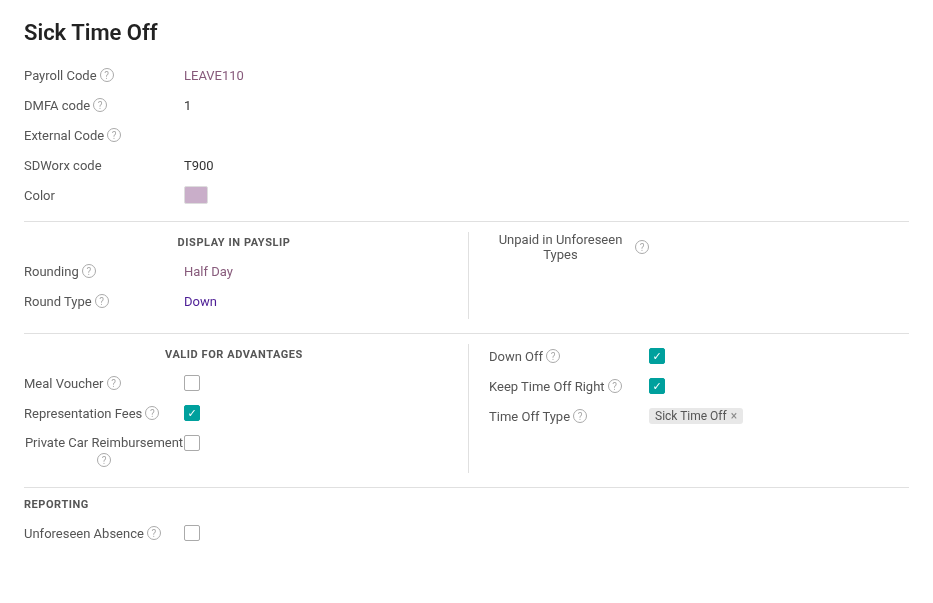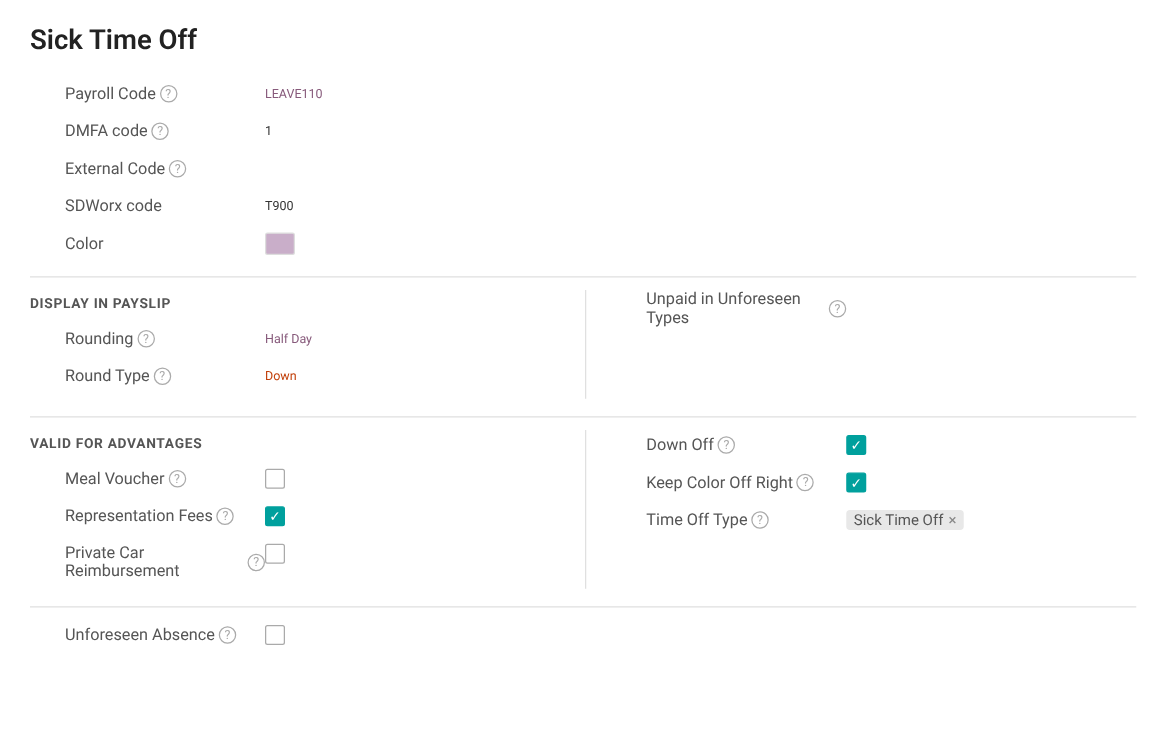--- a/index.html
+++ b/index.html
@@ -24,31 +24,30 @@
       min-height: 24px;
     }
     .field-label {
       width: 160px;
       color: #555;
       font-size: 13px;
       display: flex;
       align-items: center;
       gap: 3px;
       flex-shrink: 0;
-      margin-left: 28px;
     }
     .field-value {
       color: #875A7B;
-      font-size: 10px;
+      font-size: 13px;
     }
     .field-value.plain {
       color: #333;
     }
     .field-value.light {
-      color: #c2410c;
+      color: #4c1d95;
     }
     .help-icon {
       display: inline-flex;
       align-items: center;
       justify-content: center;
       width: 14px;
       height: 14px;
       border-radius: 50%;
       border: 1px solid #aaa;
       color: #aaa;
@@ -72,20 +71,21 @@
       font-weight: 700;
       color: #555;
       letter-spacing: 0.05em;
       text-transform: uppercase;
       margin-bottom: 10px;
       margin-top: 4px;
     }
     .two-col-layout {
       display: flex;
       gap: 4px;
+      text-align: center;
     }
     .col-left {
       flex: 1;
       padding-right: 20px;
     }
     .col-right {
       flex: 1;
       padding-left: 20px;
       border-left: 1px solid #e0e0e0;
     }
@@ -212,58 +212,59 @@
       <div class="checkbox-custom"></div>
     </div>
     <div class="field-row">
       <div class="field-label">
         <span>Representation Fees</span>
         <span class="help-icon" title="Help">?</span>
       </div>
       <div class="checkbox-custom checked"></div>
     </div>
     <div class="field-row" style="align-items: flex-start; padding-top: 2px;">
-      <div class="field-label" style="padding-top: 2px;">
+      <div class="field-label" style="padding-top: 2px; flex-direction: column;">
         <span>Private Car Reimbursement</span>
         <span class="help-icon" title="Help">?</span>
       </div>
       <div class="checkbox-custom" style="margin-top: 2px;"></div>
     </div>
   </div>
   <div class="col-right">
     <div class="field-row">
       <div class="field-label">
         <span>Down Off</span>
         <span class="help-icon" title="Help">?</span>
       </div>
       <div class="checkbox-custom checked"></div>
     </div>
     <div class="field-row">
       <div class="field-label">
-        <span>Keep Color Off Right</span>
+        <span>Keep Time Off Right</span>
         <span class="help-icon" title="Help">?</span>
       </div>
       <div class="checkbox-custom checked"></div>
     </div>
     <div class="field-row">
       <div class="field-label">
         <span>Time Off Type</span>
         <span class="help-icon" title="Help">?</span>
       </div>
       <div class="tag">
         <span>Sick Time Off</span>
         <span class="tag-close">×</span>
       </div>
     </div>
   </div>
 </div>
 
 <hr class="section-divider">
 
 <div class="section-block">
+  <div class="section-header">REPORTING</div>
   <div class="field-row">
     <div class="field-label">
       <span>Unforeseen Absence</span>
       <span class="help-icon" title="Help">?</span>
     </div>
     <div class="checkbox-custom"></div>
   </div>
 </div>
 
 </body></html>

